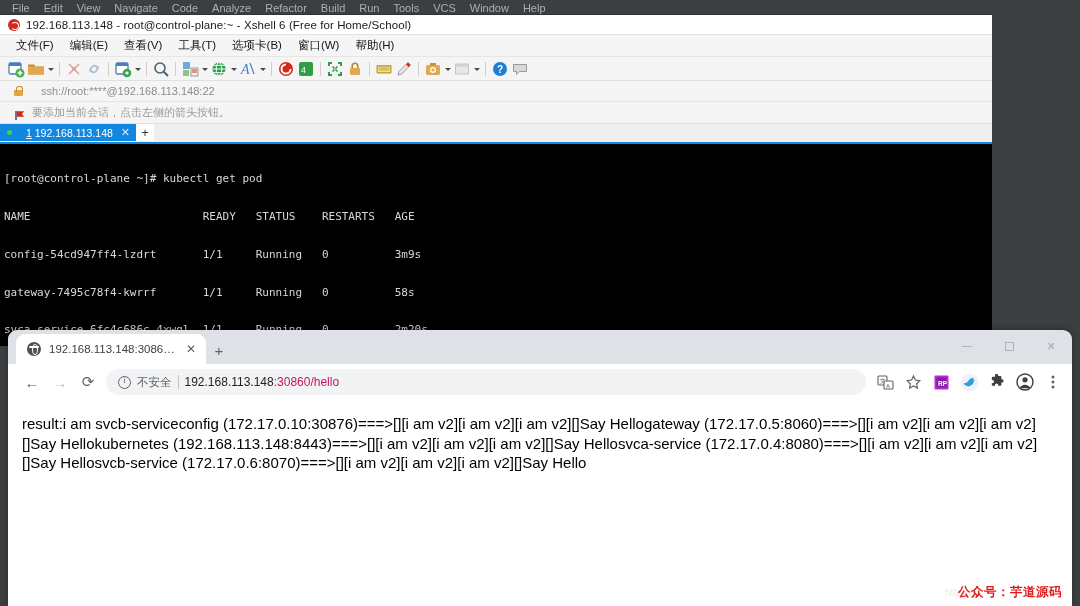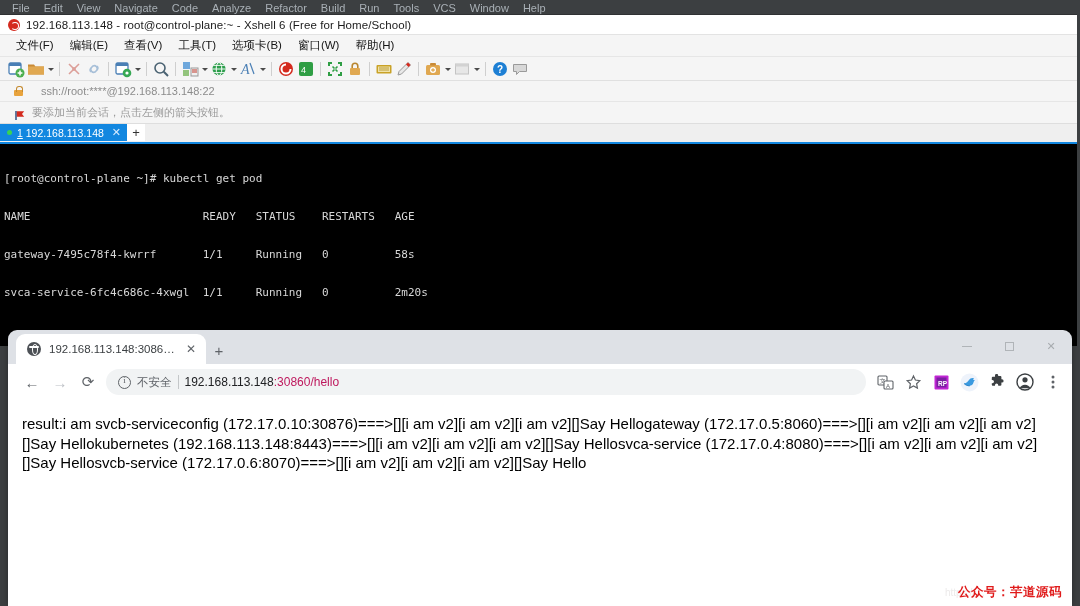--- a/index.html
+++ b/index.html
@@ -18,21 +18,21 @@
     display: flex; align-items: flex-end;
     padding-left: 5px; overflow: hidden;
   }
   .ide-menubar .mi {
     color: #a9b0b6; font-size: 11px; line-height: 11px;
     padding: 0 7px; white-space: nowrap;
   }
 
   
   .xshell {
-    position: absolute; left: 0; top: 14px; width: 1077px; height: 332px;
+    position: absolute; left: 0; top: 14px; width: 992px; height: 332px;
     background: #f0f0f0;
     border-top: 1px solid #2f3133;
     font-family: "Liberation Sans", sans-serif;
   }
   .xs-title {
     height: 20px; background: #ffffff;
     display: flex; align-items: center; padding-left: 8px;
     border-bottom: 1px solid #e3e3e3;
   }
   .xs-title .logo {
@@ -101,21 +101,21 @@
 
   .xs-tabs {
     height: 17px; background: #efefef; display: flex; align-items: stretch;
   }
   .xs-tab {
     background: #1287e0; color: #ffffff;
     display: flex; align-items: center; padding: 0 6px 0 7px;
     font-size: 10.5px; gap: 5px; min-width: 118px;
   }
   .xs-tab .dot { width: 5px; height: 5px; border-radius: 50%; background: #39d353; flex: none; }
-  .xs-tab .lbl { flex: 1; white-space: nowrap; }
+  .xs-tab .lbl { flex: 1; white-space: nowrap; margin-left: 9px; }
   .xs-tab .lbl u { text-decoration: underline; }
   .xs-tab .x { font-size: 11px; color: #d8ecff; padding-left: 3px; }
   .xs-tabadd {
     width: 18px; display: flex; align-items: center; justify-content: center;
     font-size: 13px; color: #333; background: #ffffff;
   }
 
   .xs-term {
     position: absolute; left: 0; top: 127px; right: 0; bottom: 0;
     background: #000000;
@@ -433,20 +433,21 @@
         <span class="dot"></span>
         <span class="lbl"><u>1</u> <span>192.168.113.148</span></span>
         <span class="x">✕</span>
       </div>
       <div class="xs-tabadd">+</div>
     </div>
 
     <div class="xs-term">
       <div class="line">[root@control-plane ~]# kubectl get pod</div>
       <div class="line">NAME                          READY   STATUS    RESTARTS   AGE</div>
+      <div class="line">config-54cd947ff4-lzdrt       1/1     Running   0          3m9s</div>
       <div class="line">gateway-7495c78f4-kwrrf       1/1     Running   0          58s</div>
       <div class="line">svca-service-6fc4c686c-4xwgl  1/1     Running   0          2m20s</div>
       
       
       
       
       
       
       
       

